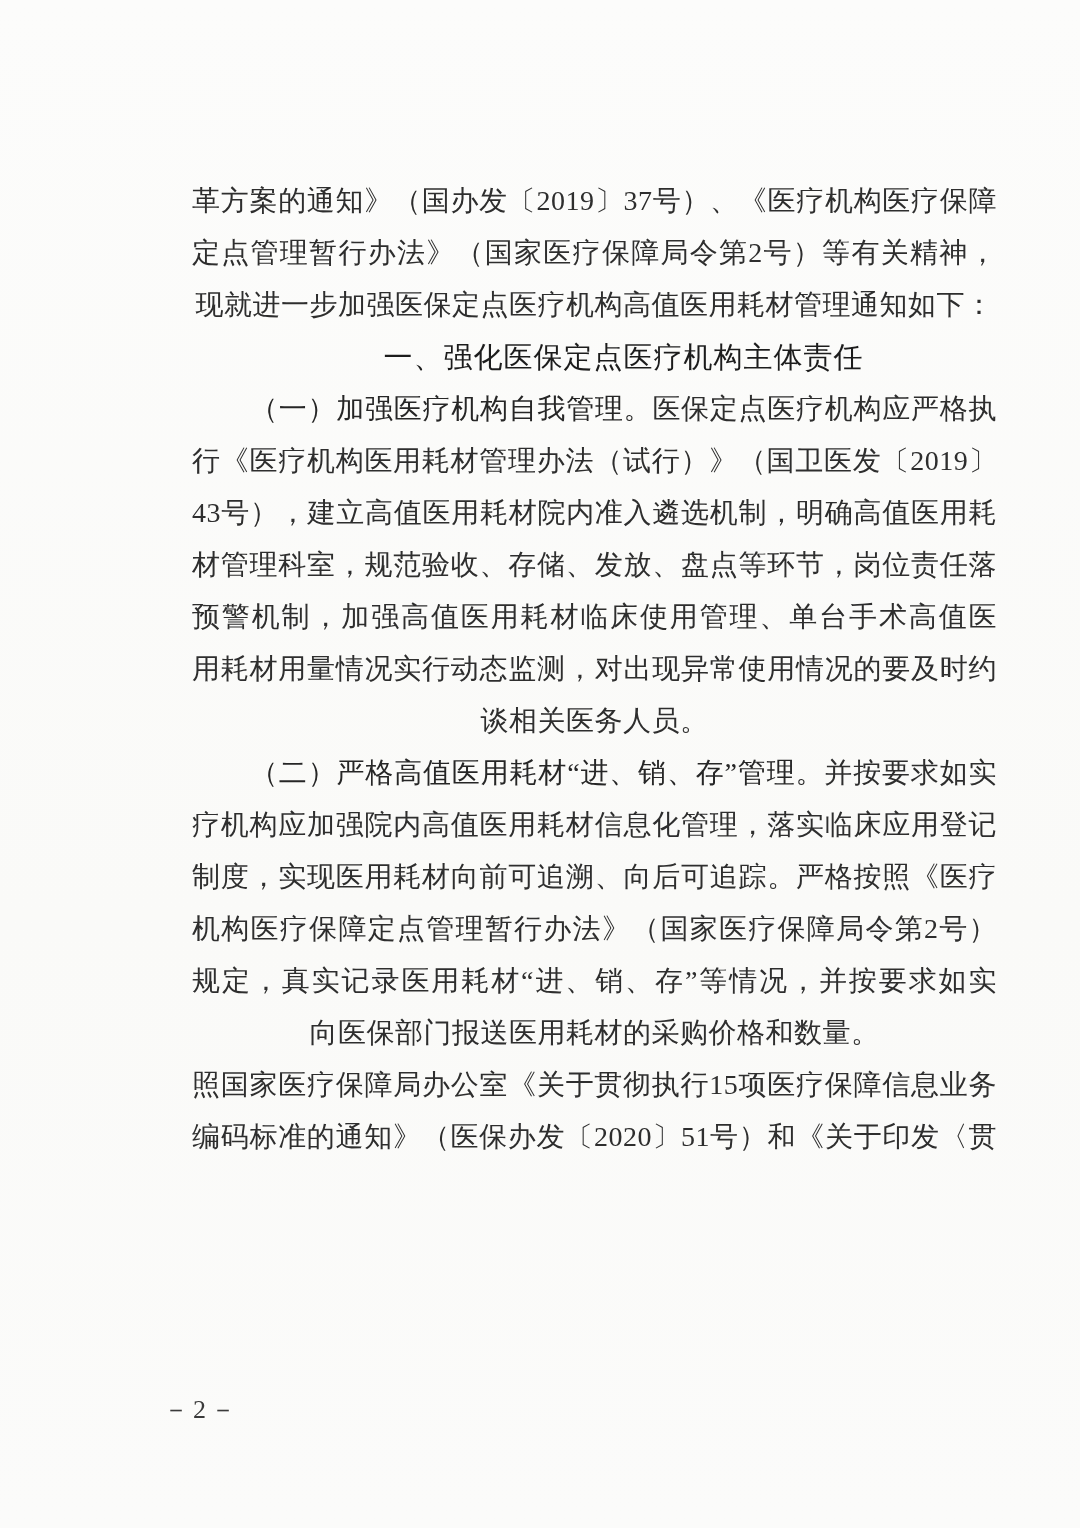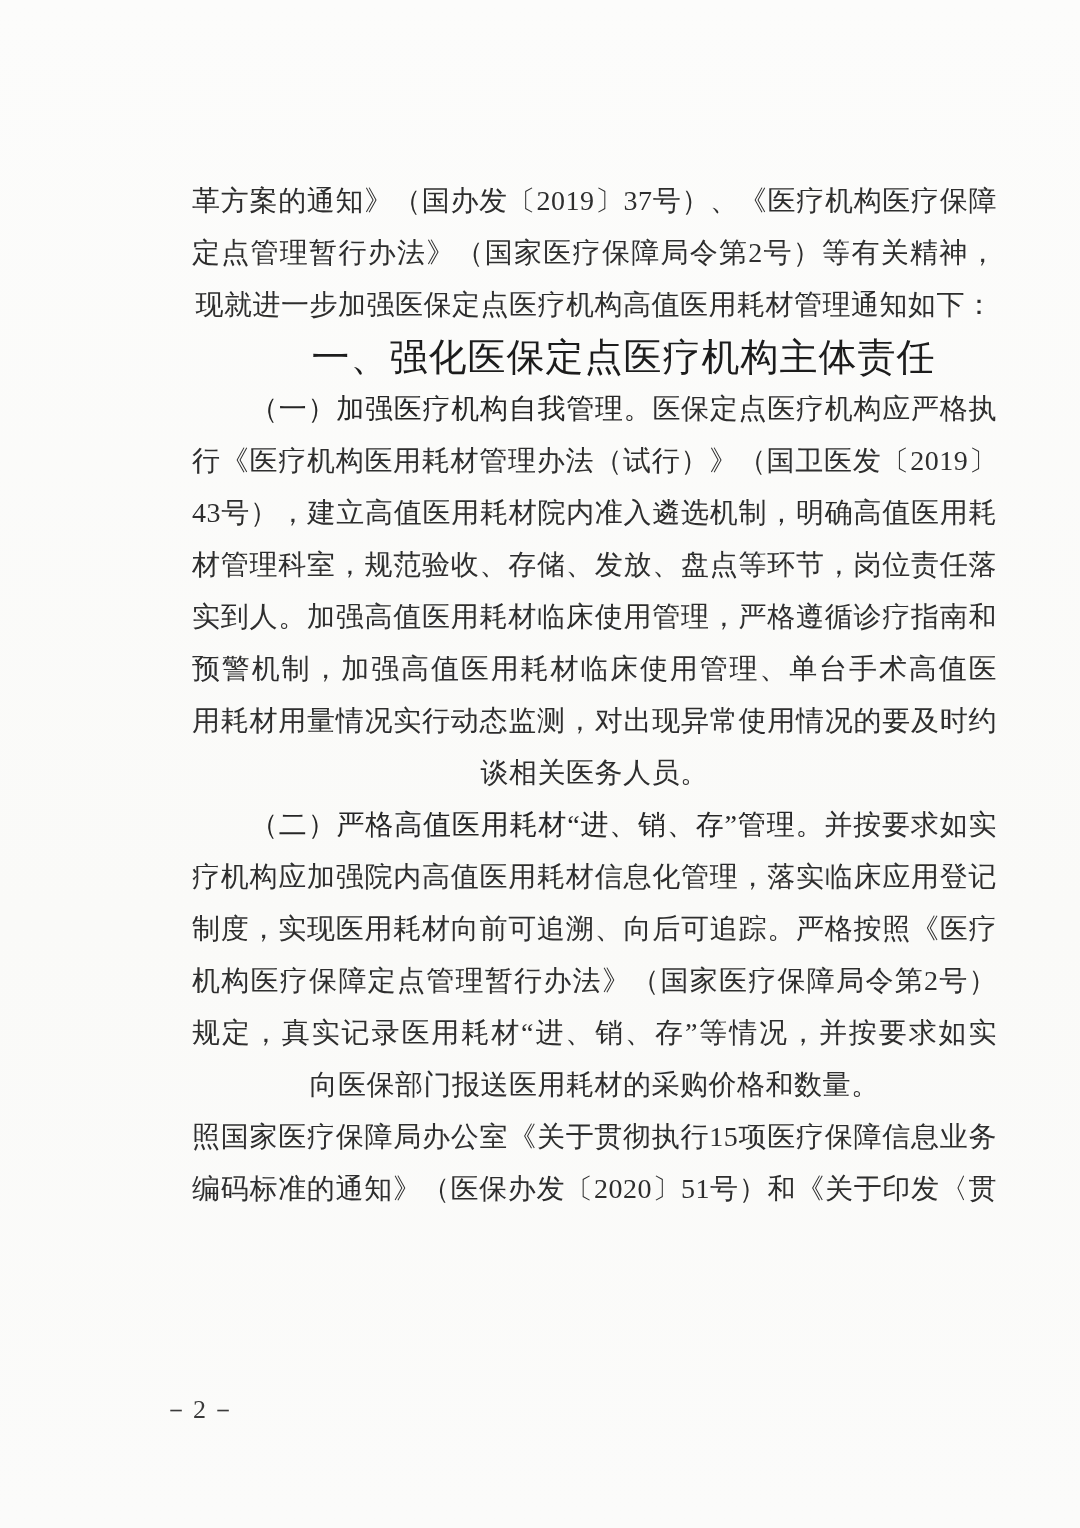--- a/index.html
+++ b/index.html
@@ -35,21 +35,21 @@
     text-align: justify;
     text-align-last: justify;
     text-justify: inter-character;
   }
   .line.indent {
     text-indent: 58px;
   }
   .line.heading {
     font-family: Liberation Sans, sans-serif;
     font-weight: 700;
-    font-size: 38px;
+    font-size: 29px;
     color: #1c1c1c;
     letter-spacing: 1px;
   }
   .run-lead {
     font-weight: 400;
     color: #262626;
   }
   .run-normal {
     font-weight: 400;
   }
@@ -69,21 +69,20 @@
 <div class="page">
   <div class="text-column">
       <div class="line just"><span class="run-normal">革方案的通知》（国办发〔2019〕37号）、《医疗机构医疗保障</span></div>
       <div class="line just"><span class="run-normal">定点管理暂行办法》（国家医疗保障局令第2号）等有关精神，</span></div>
       <div class="line"><span class="run-normal">现就进一步加强医保定点医疗机构高值医用耗材管理通知如下：</span></div>
       <div class="line heading indent"><span class="run-normal">一、强化医保定点医疗机构主体责任</span></div>
       <div class="line indent just"><span class="run-lead">（一）加强医疗机构自我管理。</span><span class="run-normal">医保定点医疗机构应严格执</span></div>
       <div class="line just"><span class="run-normal">行《医疗机构医用耗材管理办法（试行）》（国卫医发〔2019〕</span></div>
       <div class="line just"><span class="run-normal">43号），建立高值医用耗材院内准入遴选机制，明确高值医用耗</span></div>
       <div class="line just"><span class="run-normal">材管理科室，规范验收、存储、发放、盘点等环节，岗位责任落</span></div>
-      <div class="line just"><span class="run-normal">实到人。加强高值医用耗材临床使用管理，严格遵循诊疗指南和</span></div>
       <div class="line just"><span class="run-normal">预警机制，加强高值医用耗材临床使用管理、单台手术高值医</span></div>
       <div class="line just"><span class="run-normal">用耗材用量情况实行动态监测，对出现异常使用情况的要及时约</span></div>
       <div class="line"><span class="run-normal">谈相关医务人员。</span></div>
       <div class="line indent just"><span class="run-lead">（二）严格高值医用耗材“进、销、存”管理。</span><span class="run-normal">并按要求如实</span></div>
       <div class="line just"><span class="run-normal">疗机构应加强院内高值医用耗材信息化管理，落实临床应用登记</span></div>
       <div class="line just"><span class="run-normal">制度，实现医用耗材向前可追溯、向后可追踪。严格按照《医疗</span></div>
       <div class="line just"><span class="run-normal">机构医疗保障定点管理暂行办法》（国家医疗保障局令第2号）</span></div>
       <div class="line just"><span class="run-normal">规定，真实记录医用耗材“进、销、存”等情况，并按要求如实</span></div>
       <div class="line"><span class="run-normal">向医保部门报送医用耗材的采购价格和数量。</span></div>
       <div class="line just"><span class="run-normal">照国家医疗保障局办公室《关于贯彻执行15项医疗保障信息业务</span></div>

